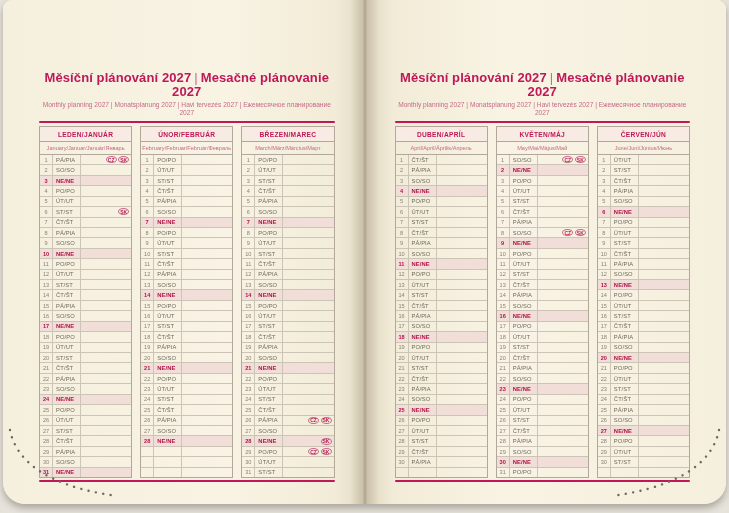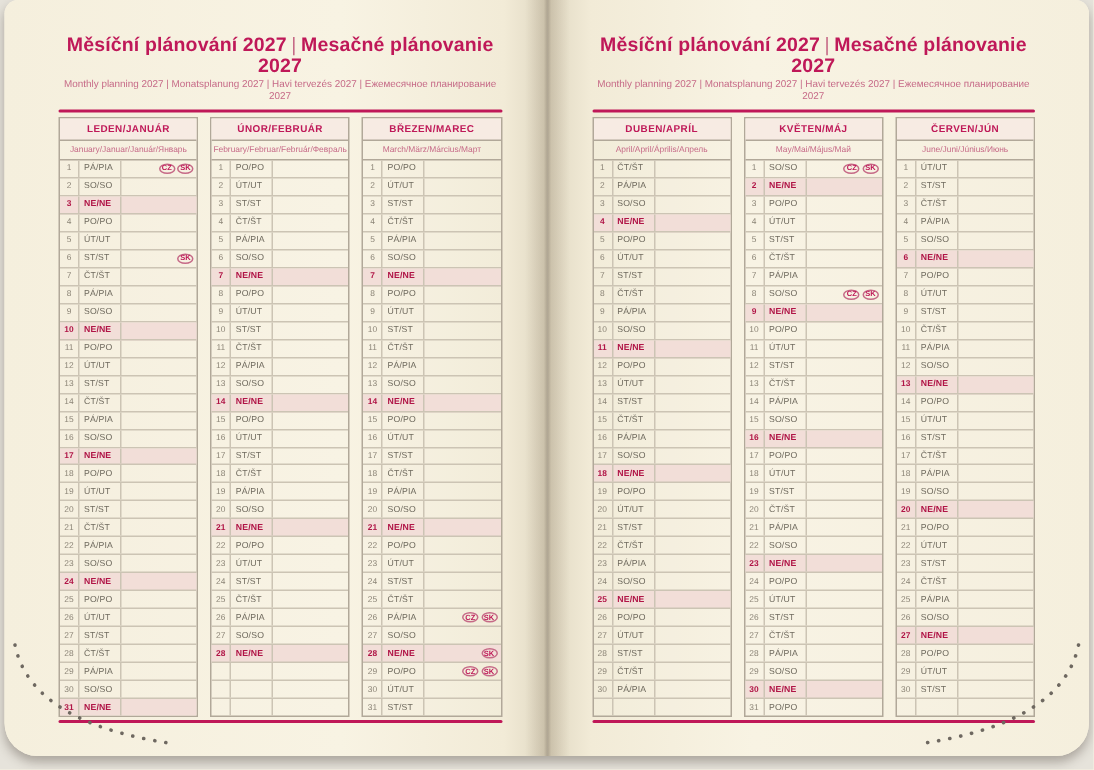--- a/index.html
+++ b/index.html
@@ -19,21 +19,21 @@
   .page.left  { padding:0 30px 0 36px; background:linear-gradient(to right,#f5efdd 0%,#f8f3e3 62%,#f2ebd7 92%,#e0d8c2 100%); border-radius:9px 0 0 22px; }
   .page.right { padding:0 36px 0 30px; background:linear-gradient(to right,#e0d8c2 0%,#f2ebd7 8%,#f8f3e3 38%,#f5efdd 100%); border-radius:0 9px 22px 0; }
 
   .spine {
     position:absolute; left:50%; top:0; bottom:0; width:30px; transform:translateX(-50%);
     background:linear-gradient(to right, rgba(90,70,45,0) 0%, rgba(90,70,45,.16) 42%, rgba(55,40,25,.30) 50%, rgba(90,70,45,.16) 58%, rgba(90,70,45,0) 100%);
     pointer-events:none; z-index:5;
   }
 
   .page-header { margin-top:23px; text-align:center; }
-  .page-title { font-size:13px; font-weight:bold; color:var(--accent); line-height:14px; letter-spacing:.1px; }
+  .page-title { font-size:13px; font-weight:bold; color:var(--accent); line-height:14px; letter-spacing:.1px;margin-top:48px; }
   .page-title .divider { font-weight:normal; color:var(--accent-soft); padding:0 3px; }
   .page-subtitle { margin-top:2px; font-size:6.6px; color:var(--accent-soft); line-height:8px; }
   .rule { height:2px; background:var(--accent); margin-top:4px; border-radius:1px; }
 
   .months { flex:1; display:flex; gap:8px; margin-top:3px; min-height:0; }
   .month { flex:1; display:flex; flex-direction:column; border:1px solid var(--grid-border); background:rgba(255,255,255,.06); }
   .month-name {
     height:15px; line-height:15px; text-align:center; flex:none;
     background:var(--header-bg); color:var(--accent);
     font-weight:bold; font-size:6.6px; letter-spacing:.3px;

